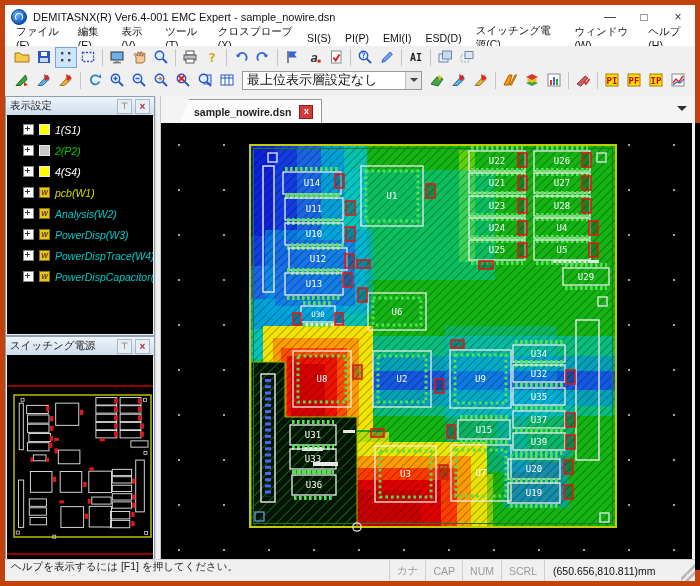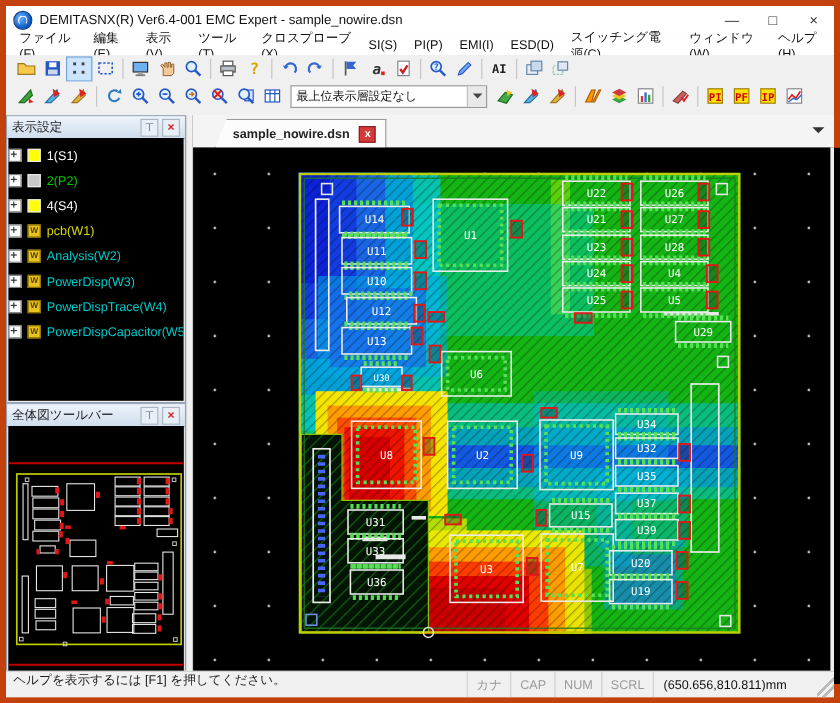--- a/index.html
+++ b/index.html
@@ -19,33 +19,33 @@
   .menu-item{font-size:10.5px;color:#111;padding:1px 7px;}
 
   
   .toolbar{position:absolute;left:0;right:0;background:#f0f0f0;display:flex;align-items:center;}
   .tb1{top:41px;height:22px;}
   .tb2{top:63px;height:24px;}
   .tbtn{width:20px;height:19px;display:flex;align-items:center;justify-content:center;flex:0 0 auto;border:1px solid transparent;}
   .tbtn.sel{background:#cde4ff;border-color:#74a6d8;}
   .tsep{width:1px;height:17px;background:#c6c6c6;margin:0 3px;flex:0 0 auto;}
   .tgap{width:6px;flex:0 0 auto;}
-  .layer-dd{height:19px;width:164px;background:#fff;border:1px solid #9a9a9a;display:flex;align-items:center;font-size:10px;color:#111;padding-left:4px;box-sizing:border-box;margin:0 4px;flex:0 0 auto;}
+  .layer-dd{height:19px;width:180px;background:#fff;border:1px solid #9a9a9a;display:flex;align-items:center;font-size:13px;color:#111;padding-left:4px;box-sizing:border-box;margin:0 4px;flex:0 0 auto;}
   .layer-dd .arrow{margin-left:auto;width:15px;height:100%;background:#e8e8e8;border-left:1px solid #c0c0c0;display:flex;align-items:center;justify-content:center;}
   .layer-dd .arrow::after{content:"";border:4px solid transparent;border-top-color:#444;margin-top:4px;}
 
   
   .leftcol{position:absolute;left:0;top:91px;width:150px;bottom:6px;background:#f0f0f0;}
   .panel{position:absolute;left:0;right:0;border:1px solid #8fa0b0;box-sizing:border-box;}
   .ptitle{height:18px;background:linear-gradient(#eef4fb,#cfdded);display:flex;align-items:center;font-size:10.5px;color:#222;padding:0 4px;border-bottom:1px solid #9fb0c0;}
   .ptools{margin-left:auto;display:flex;align-items:center;gap:3px;}
   .pin{width:13px;height:13px;border:1px solid #aab8c6;background:#e8eef6;display:flex;align-items:center;justify-content:center;font-size:9px;color:#555;}
   .pclose{width:13px;height:13px;border:1px solid #aab8c6;background:#e8eef6;display:flex;align-items:center;justify-content:center;font-size:10px;color:#c22;font-weight:bold;}
   .pbody{position:absolute;left:1px;right:1px;top:18px;bottom:1px;background:#000;overflow:hidden;}
-  .tree{padding:4px 0 0 0;}
+  .tree{padding:4px 0 0 16px;font-style:italic;}
   .trow{display:flex;align-items:center;height:21px;}
   .texp{width:9px;height:9px;background:#fff;border:1px solid #848484;display:flex;align-items:center;justify-content:center;margin-right:5px;flex:0 0 auto;position:relative;}
   .texp::before{content:"";position:absolute;left:1px;top:3px;width:5px;height:1px;background:#333;}
   .texp::after{content:"";position:absolute;left:3px;top:1px;width:1px;height:5px;background:#333;}
   .tsw{width:11px;height:11px;border:1px solid #e8e8e8;margin-right:5px;flex:0 0 auto;box-sizing:border-box;}
   .tsw.wicon{border:1px solid #8a7000;display:flex;align-items:center;justify-content:center;font-size:7px;font-weight:bold;color:#5a4000;background:#e8c420;}
   .tlabel{font-size:10.5px;white-space:nowrap;}
 
   
   .vsplit{position:absolute;left:150px;top:91px;width:6px;bottom:21px;background:#f0f0f0;border-left:1px solid #d8d8d8;border-right:1px solid #c8c8c8;box-sizing:border-box;}
@@ -429,21 +429,21 @@
             <div class="trow">
               <span class="texp"></span>
               <span class="tsw wicon" style="background: rgb(232, 196, 32);">W</span>
               <span class="tlabel" style="color: rgb(0, 200, 200);">PowerDispCapacitor(W5)</span>
             </div>
           </div>
         </div>
     </div>
     <div class="panel" style="top:240px;bottom:0;">
       <div class="ptitle">
-        <span>全体図ツールバー</span>
+        <span>スイッチング電源</span>
         <span class="ptools">
           <span class="pin">⊤</span>
           <span class="pclose">×</span>
         </span>
       </div>
       <div class="pbody">
         <svg id="ovsvg" width="148" height="216">
             <rect x="0" y="0" width="148" height="216" fill="#000"></rect>
             <line x1="0" y1="31" x2="148" y2="31" stroke="#c00000" stroke-width="1.6"></line>
             <line x1="0" y1="199" x2="148" y2="199" stroke="#c00000" stroke-width="1.6"></line>

